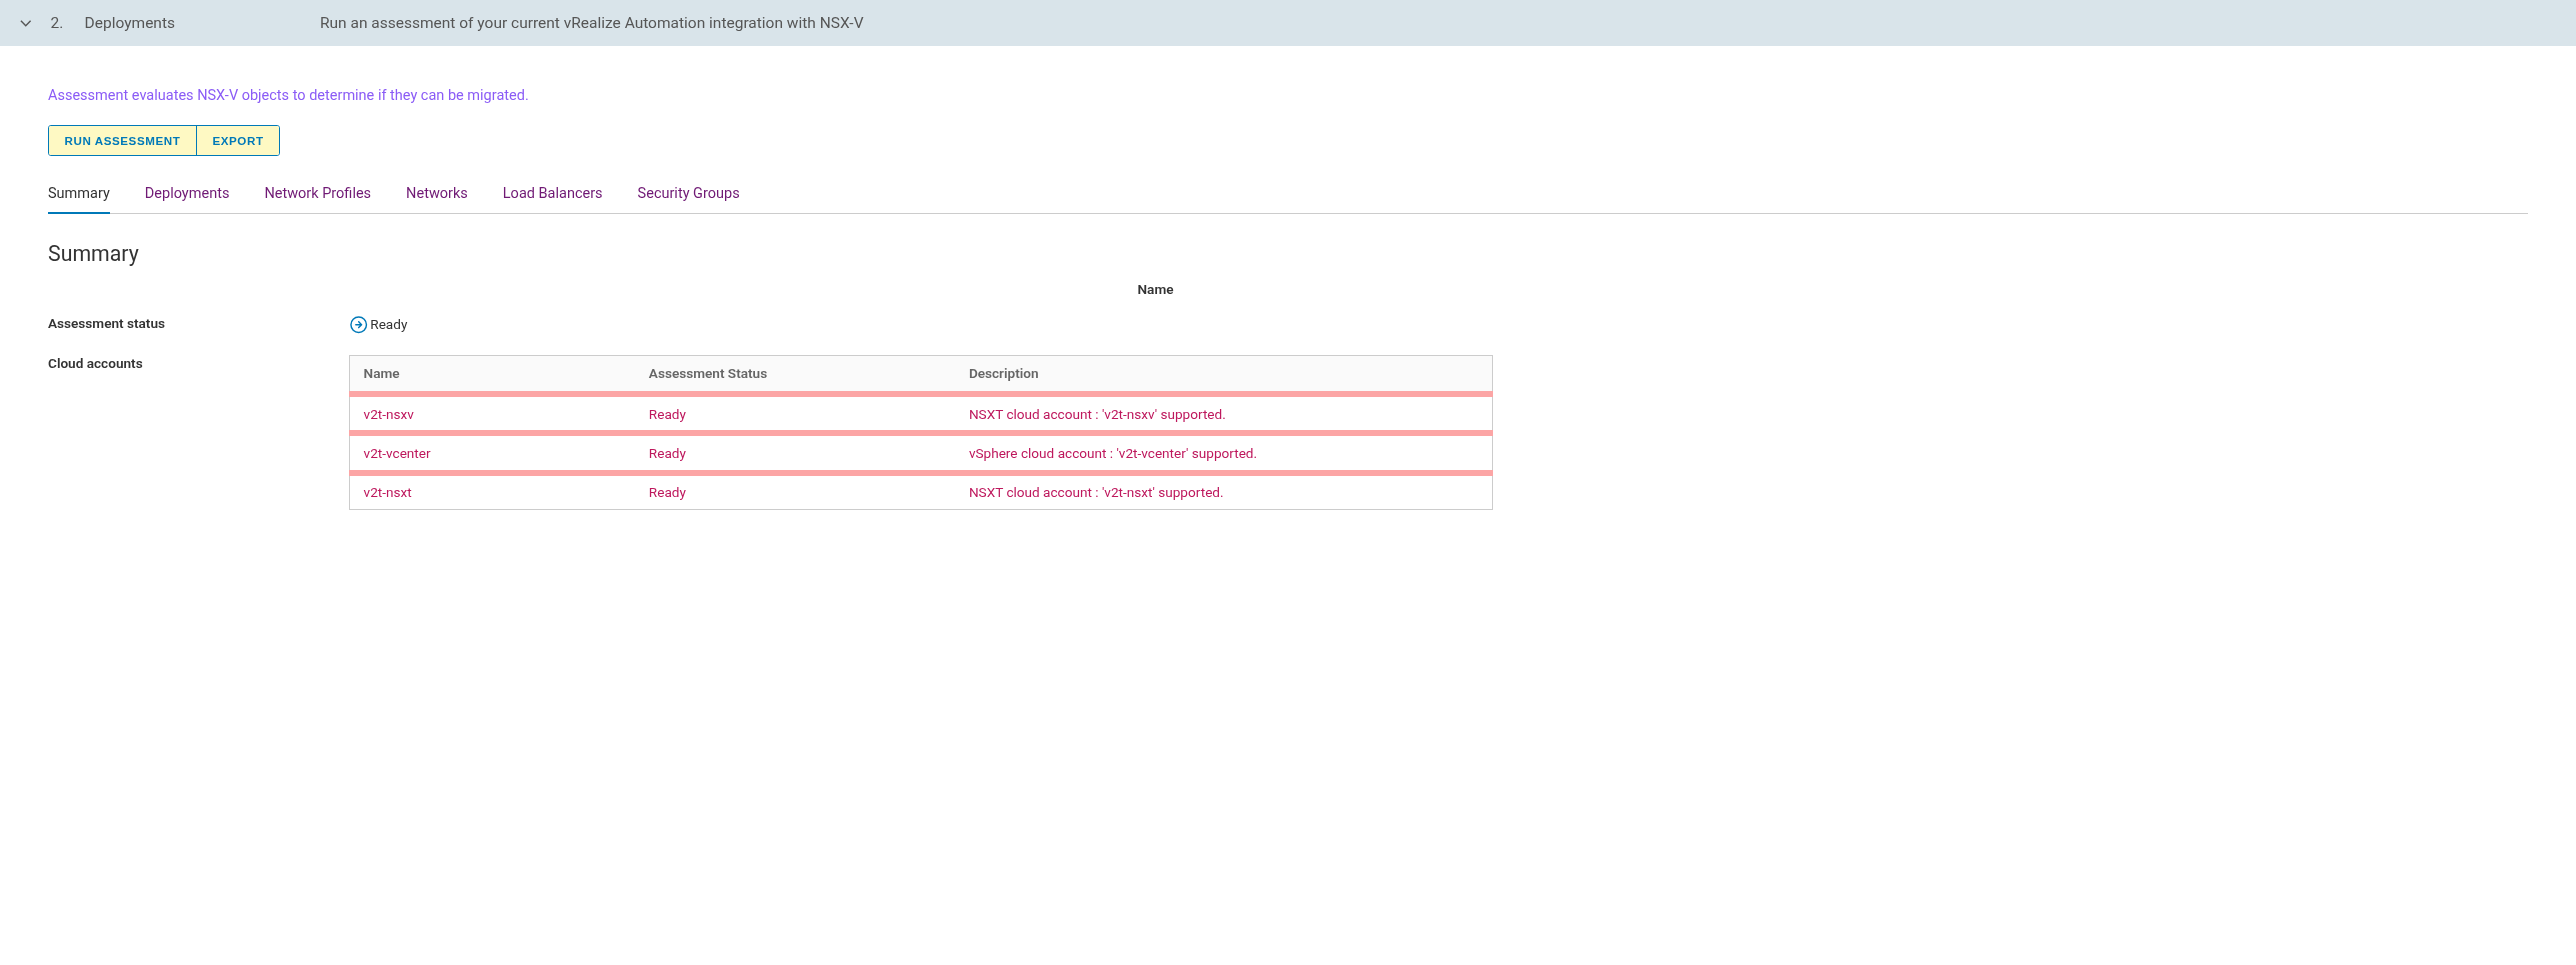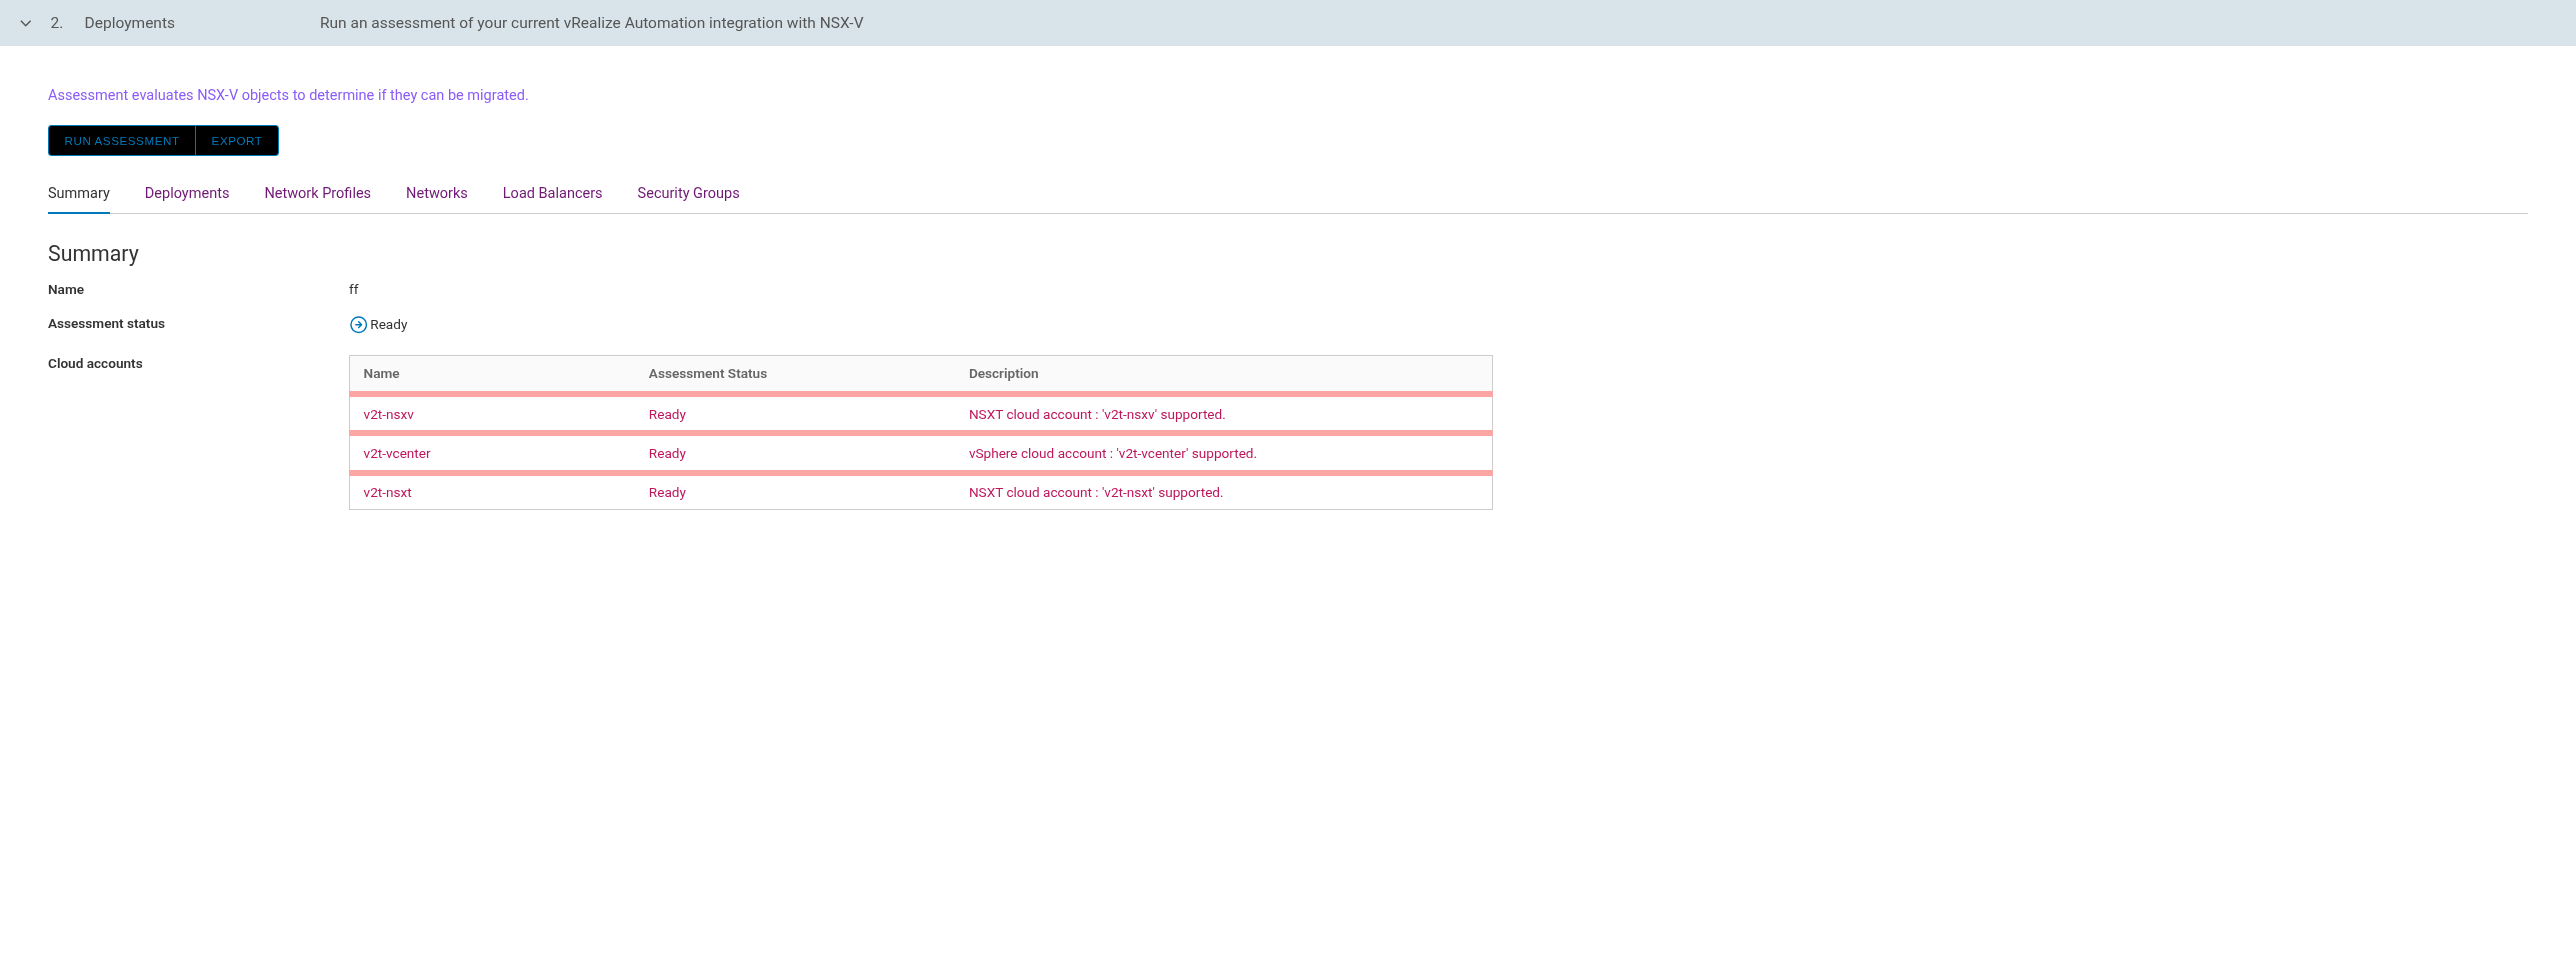--- a/index.html
+++ b/index.html
@@ -46,28 +46,29 @@
     margin-bottom: 21.3px;
   }
   .btn-group {
     display: inline-flex;
     border: 1px solid #0079b8;
     border-radius: 2.9px;
     overflow: hidden;
     margin-bottom: 29px;
   }
   .btn {
-    background: #000000;
+    background: #fef9c3;
     color: #0079b8;
     border: none;
     padding: 7.8px 15.5px;
     font-size: 11.6px;
     letter-spacing: 0.05em;
     cursor: pointer;
     text-transform: uppercase;
+    font-weight: bold;
   }
   .btn:first-child {
     border-right: 1px solid #0079b8;
   }
   .tabs {
     display: flex;
     gap: 35px;
     border-bottom: 1px solid #ccc;
     margin-bottom: 27px;
   }
@@ -165,21 +166,20 @@
     <div class="tab">Network Profiles</div>
     <div class="tab">Networks</div>
     <div class="tab">Load Balancers</div>
     <div class="tab">Security Groups</div>
   </div>
 
   <h2 class="section-title">Summary</h2>
 
   <div class="kv-row">
     <div class="kv-label">Name</div>
-    <div class="kv-value">ff</div>
   </div>
 
   <div class="kv-row">
     <div class="kv-label">Assessment status</div>
     <div class="kv-value">
       <span class="status-wrap">
         <span class="status-icon">
           <svg width="19.4" height="19.4" viewBox="0 0 20 20">
             <circle cx="10" cy="10" r="8" fill="none" stroke="#0079b8" stroke-width="1.5"></circle>
             <path d="M7 10h6M10 7l3 3-3 3" fill="none" stroke="#0079b8" stroke-width="1.5" stroke-linecap="round" stroke-linejoin="round"></path>

